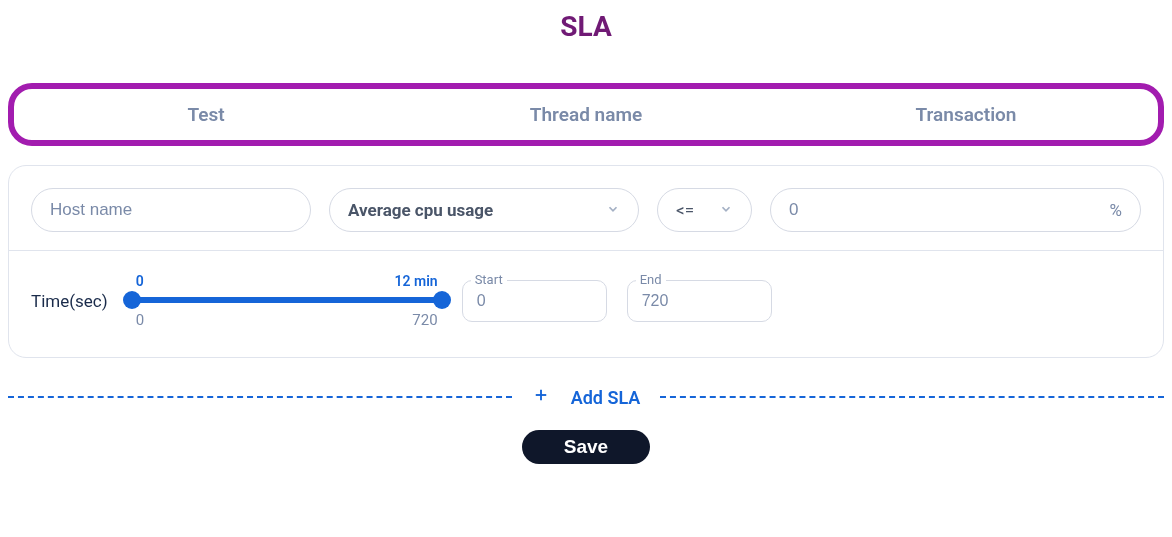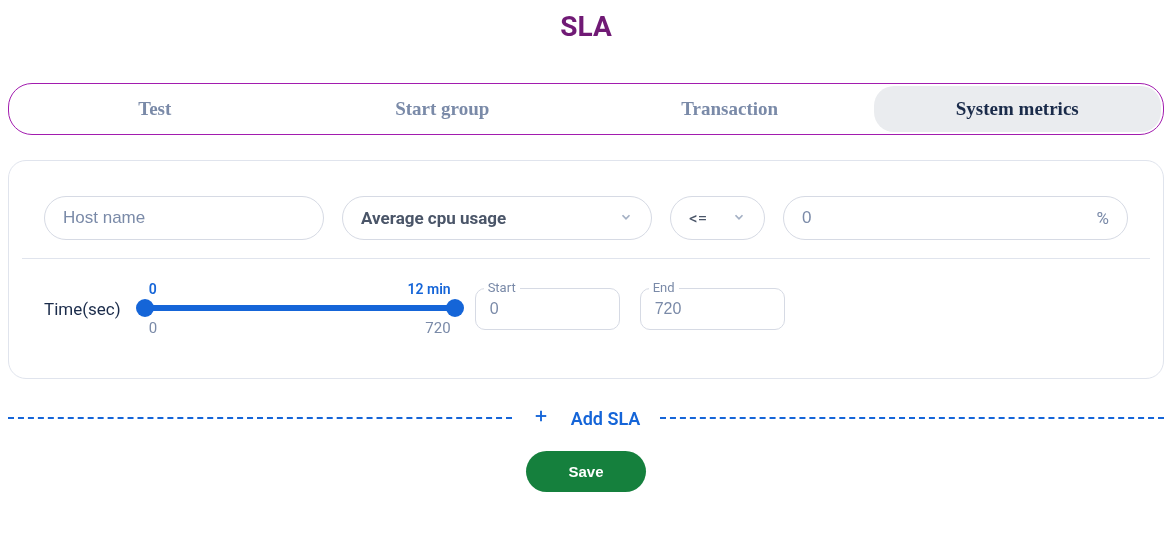--- a/index.html
+++ b/index.html
@@ -17,46 +17,45 @@
       padding: 10px 0 20px 0;
     }
     .page-title {
       text-align: center;
       font-size: 28px;
       font-weight: 700;
       color: #701a75;
       margin-bottom: 40px;
     }
     .tabs-wrapper {
-      margin: 0 8px 25px 8px;
-      border: 1px solid #a21caf;
+      margin: 0 8px 19px 8px;
+      border: 6px solid #a21caf;
       border-radius: 24px;
       padding: 2px;
       display: flex;
-      font-family: Liberation Serif, serif;
     }
     .tab {
       flex: 1;
       text-align: center;
       padding: 12px 0;
       font-size: 19px;
       font-weight: 600;
       color: #7a8aa8;
       cursor: pointer;
       border-radius: 20px;
     }
     .tab.active {
       background: #eaecef;
       color: #1a2b4a;
     }
     .sla-card {
       margin: 16px 8px;
       border: 1px solid #e0e4ed;
       border-radius: 18px;
-      padding: 13px;
+      padding: 0;
       background: #fff;
       position: relative;
     }
     .sla-row-top {
       display: flex;
       gap: 18px;
       padding: 22px 22px 18px 22px;
       align-items: center;
     }
     .input-pill {
@@ -216,41 +215,40 @@
       font-weight: 600;
       cursor: pointer;
       display: flex;
       align-items: center;
       gap: 21px;
     }
     .save-row {
       text-align: center;
     }
     .save-btn {
-      background: #15803d;
+      background: #0f172a;
       color: #fff;
       border: none;
       border-radius: 26px;
-      padding: 12px 42px;
-      font-size: 15px;
+      padding: 6px 42px;
+      font-size: 19px;
       font-weight: 600;
       cursor: pointer;
     }
   </style>
 </head>
 <body>
 
 <div class="container">
   <h1 class="page-title">SLA</h1>
 
   <div class="tabs-wrapper">
     <div class="tab">Test</div>
-    <div class="tab">Start group</div>
+    <div class="tab">Thread name</div>
     <div class="tab">Transaction</div>
-    <div class="tab active">System metrics</div>
   </div>
 
   <div class="sla-card">
     <div class="sla-row-top">
       <div class="input-pill host-input">
         <input type="text" placeholder="Host name" style="">
       </div>
       <div class="input-pill metric-select">
         <span>Average cpu usage</span>
         <span class="chevron">

